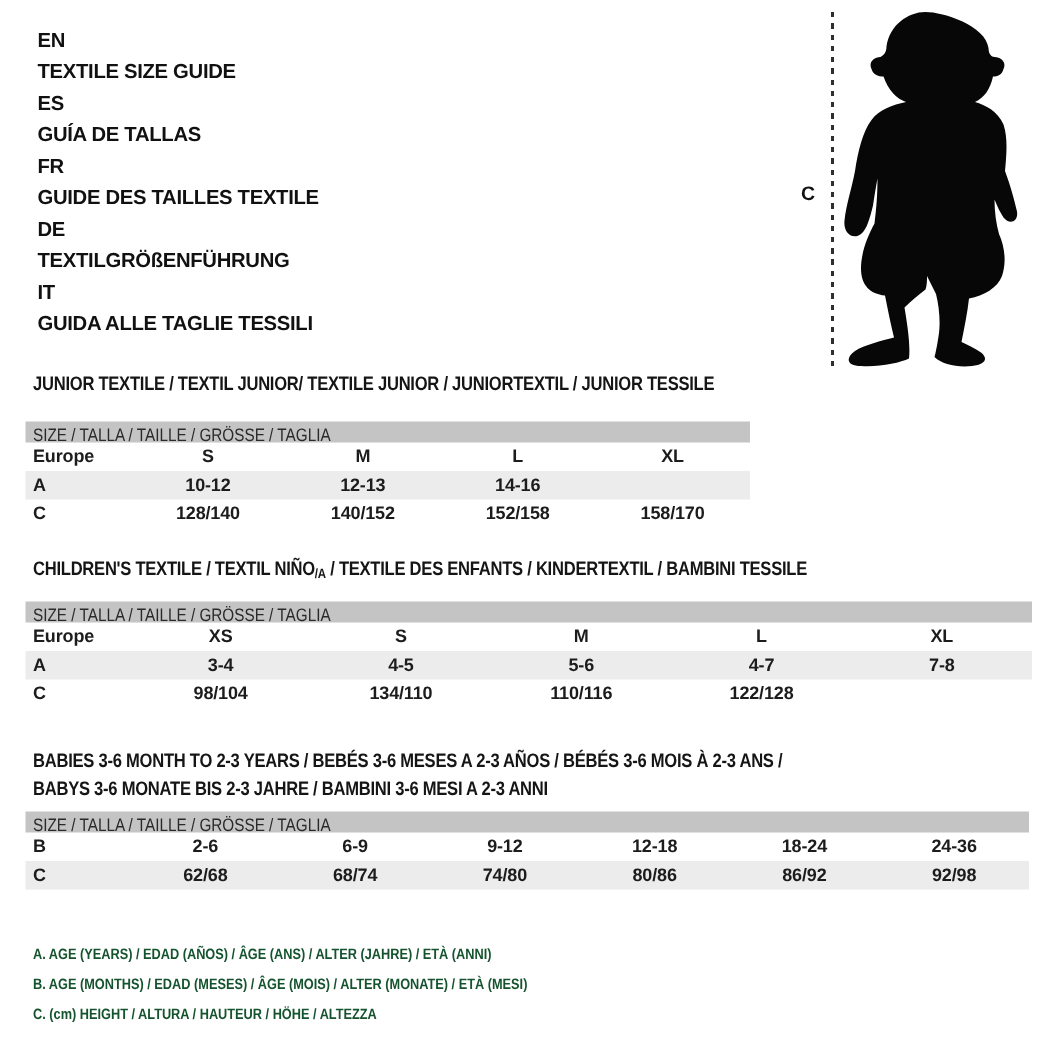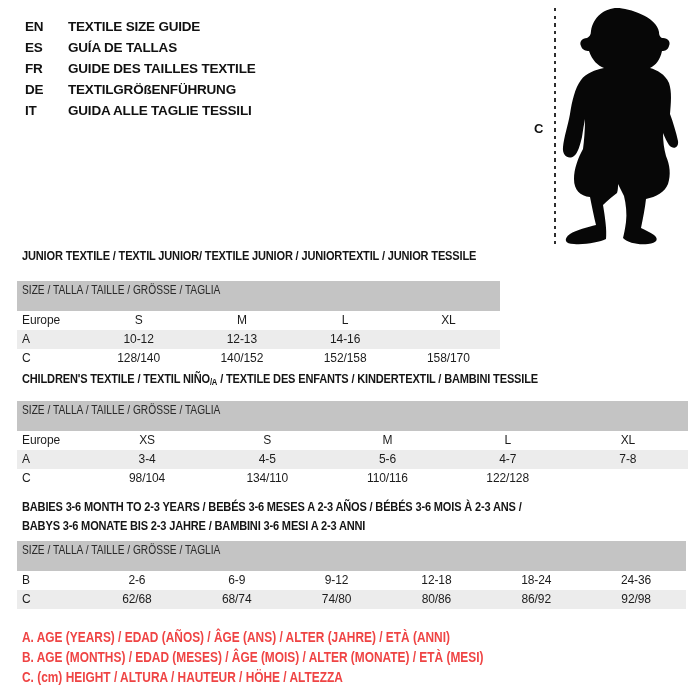--- a/index.html
+++ b/index.html
@@ -7,54 +7,54 @@
     width:700px;height:700px;position:relative;overflow:hidden;
     background:#ffffff;
     font-family:"Liberation Sans","DejaVu Sans",sans-serif;
     color:#111;
     -webkit-font-smoothing:antialiased;
   }
   .abs{position:absolute;}
 
   
   .lang-list{left:25px;top:16px;}
-  .lang-row{display:flex;line-height:21px;font-size:13.5px;font-weight:bold;letter-spacing:-0.2px;}
+  .lang-row{display:flex;line-height:21px;font-size:13.5px;font-weight:bold;letter-spacing:-0.2px;flex-direction:column;}
   .lang-code{width:43px;}
 
   
   .measure-line{
     left:554px;top:8px;width:2px;height:238px;
     background:repeating-linear-gradient(to bottom,#2e2e2e 0 3.5px,transparent 3.5px 7.5px);
   }
   .measure-label{left:534px;top:121px;font-size:13px;font-weight:bold;}
   .baby-svg{left:558px;top:4px;}
 
   
   .cond{transform:scaleX(0.85);transform-origin:0 50%;white-space:nowrap;}
   .sec-title{font-size:13px;font-weight:bold;letter-spacing:-0.2px;line-height:14px;color:#151515;}
   .sec-title sub{font-size:9px;vertical-align:-2px;}
   .two-line{line-height:19px;}
 
   
   .table{left:17px;}
   .tbar{
-    height:30px;line-height:18px;background:#c4c4c4;color:#2a2a2a;
+    height:14px;line-height:18px;background:#c4c4c4;color:#2a2a2a;
     font-size:12px;padding-left:5px;box-sizing:border-box;
   }
   .tbar-inner{display:inline-block;transform:scaleX(0.85);transform-origin:0 50%;white-space:nowrap;}
-  .trow{display:grid;height:19px;line-height:19px;font-size:12px;letter-spacing:-0.1px;color:#1c1c1c;}
+  .trow{display:grid;height:19px;line-height:19px;font-size:12px;letter-spacing:-0.1px;color:#1c1c1c;font-weight:bold;}
   .trow.alt{background:#ececec;}
   .cols4 .trow{grid-template-columns:70px repeat(4,1fr);}
   .cols5 .trow{grid-template-columns:70px repeat(5,1fr);}
   .cols6 .trow{grid-template-columns:70px repeat(6,1fr);}
   .tc{text-align:center;}
   .tc.first{text-align:left;padding-left:5px;}
 
   
-  .notes{left:22px;top:627px;font-size:14px;font-weight:bold;color:#ef4444;}
+  .notes{left:22px;top:627px;font-size:10px;font-weight:bold;color:#14532d;}
   .note-line{line-height:20px;}
 </style>
 </head>
 <body>
 
 <div class="abs lang-list">
   <div class="lang-row">
     <span class="lang-code">EN</span>
     <span>TEXTILE SIZE GUIDE</span>
   </div>

